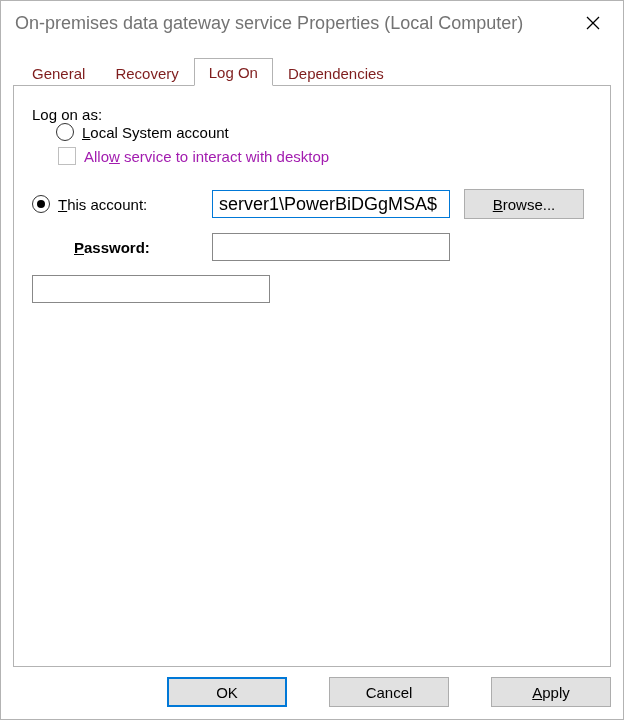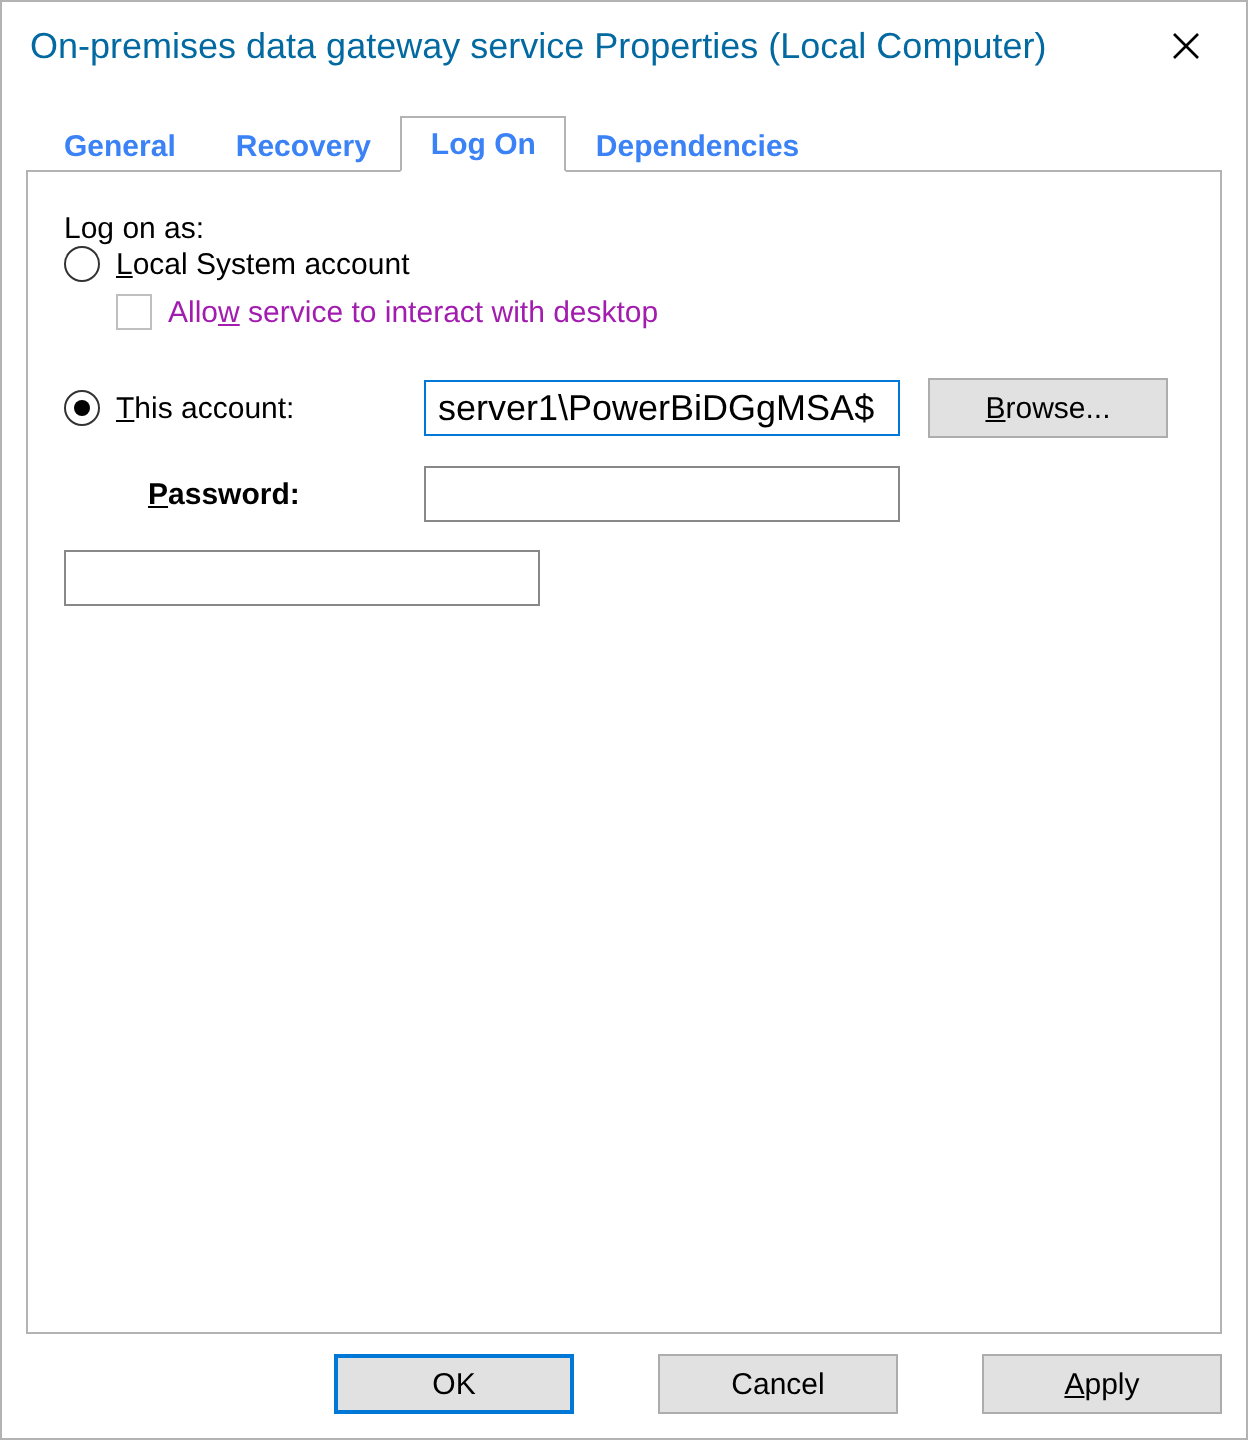--- a/index.html
+++ b/index.html
@@ -24,21 +24,21 @@
     }
     .titlebar {
       display: flex;
       align-items: center;
       padding: 6px 10px 4px 14px;
       height: 42px;
     }
     .titlebar-title {
       flex: 1;
       font-size: 18px;
-      color: #0369a1;
+      color: #737373;
     }
     .close-btn {
       width: 40px;
       height: 32px;
       display: flex;
       align-items: center;
       justify-content: center;
       cursor: pointer;
     }
     .close-btn svg { width: 14px; height: 14px; }
@@ -57,27 +57,26 @@
     .tabstrip {
       display: flex;
       align-items: flex-end;
       position: relative;
       z-index: 2;
       padding-left: 4px;
     }
     .tab {
       padding: 5px 14px 4px 14px;
       font-size: 15px;
-      color: #3b82f6;
+      color: #7f1d1d;
       cursor: pointer;
       border: 1px solid transparent;
       border-bottom: none;
       position: relative;
       top: 1px;
-      font-weight: bold;
     }
     .tab.active {
       background: #fff;
       border: 1px solid #b3b3b3;
       border-bottom: 1px solid #fff;
     }
     .tab-panel {
       border: 1px solid #b3b3b3;
       padding: 20px 18px 18px 18px;
       position: relative;
@@ -85,20 +84,21 @@
     }
 
     .section-title {
       font-size: 15px;
     }
 
     .opt-row {
       display: flex;
       align-items: flex-end;
       margin-bottom: 6px;
+      margin-left: 24px;
     }
     .radio {
       width: 18px;
       height: 18px;
       border: 1px solid #333;
       border-radius: 50%;
       margin-right: 8px;
       display: inline-flex;
       align-items: center;
       justify-content: center;

